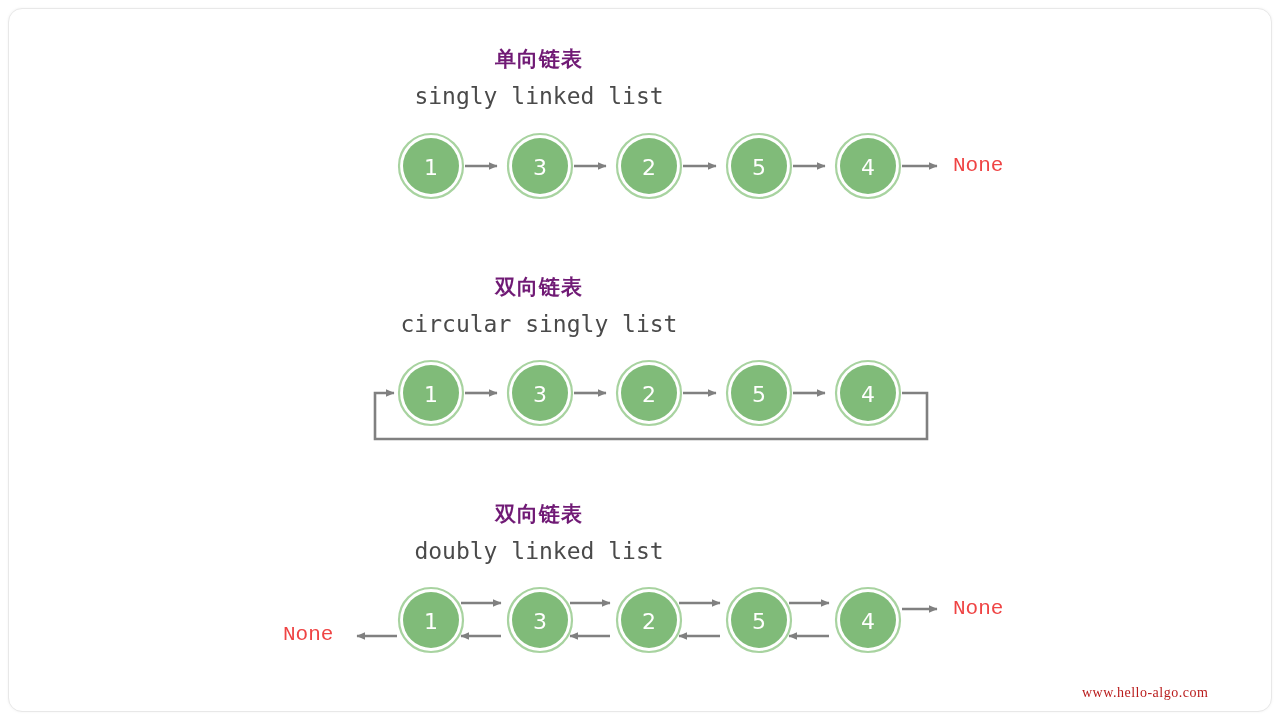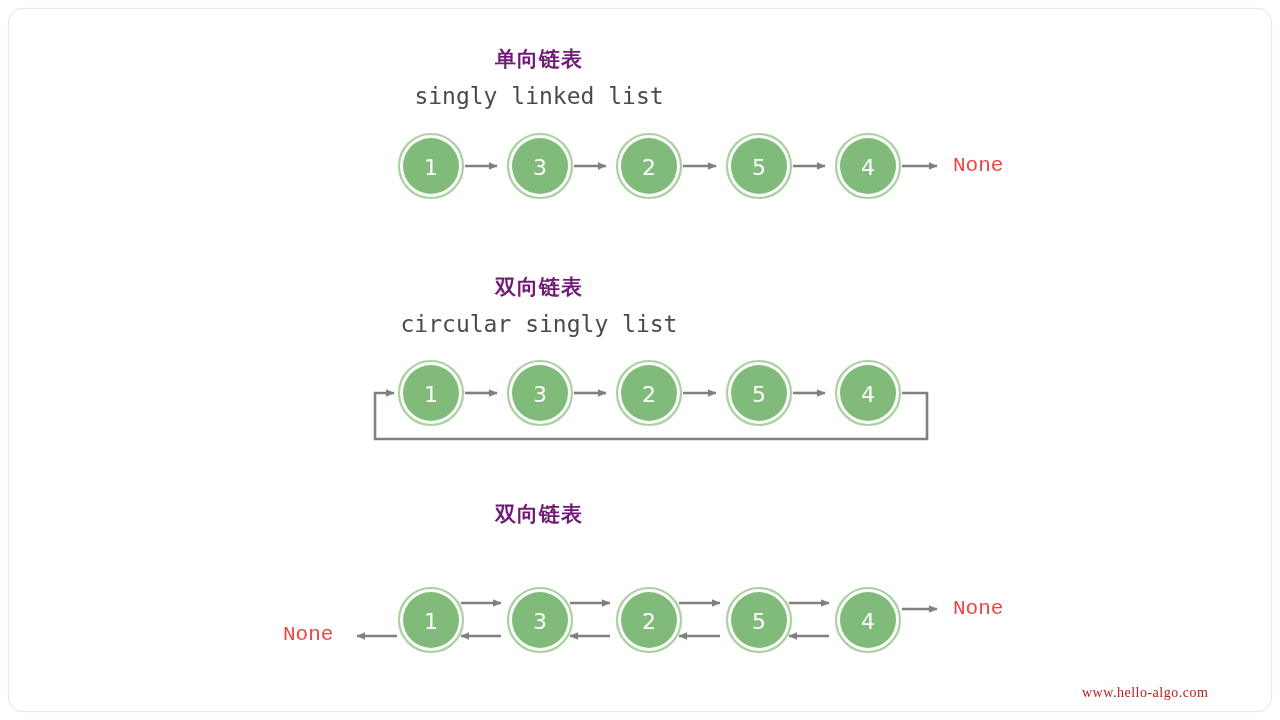--- a/index.html
+++ b/index.html
@@ -169,20 +169,21 @@
         </g>
         <g>
           <circle cx="859" cy="384" r="32" fill="none" stroke="#a8d3a0" stroke-width="2.2"></circle>
           <circle cx="859" cy="384" r="28" fill="#80bb79"></circle>
           <text class="node-text" x="859" y="385">4</text>
         </g>
       </g>
     </svg>
 
     <div class="title-cn" style="left:330px; top:491px; width:400px;">双向链表</div>
+    <div class="title-en" style="left:330px; top:529px; width:400px;">doubly linked list</div>
 
     <svg class="layer">
       <g>
         <line x1="452" y1="594" x2="492" y2="594" stroke="#808080" stroke-width="2.6" marker-end="url(#ah)"></line>
         <line x1="561" y1="594" x2="601" y2="594" stroke="#808080" stroke-width="2.6" marker-end="url(#ah)"></line>
         <line x1="670" y1="594" x2="711" y2="594" stroke="#808080" stroke-width="2.6" marker-end="url(#ah)"></line>
         <line x1="780" y1="594" x2="820" y2="594" stroke="#808080" stroke-width="2.6" marker-end="url(#ah)"></line>
         <line x1="893" y1="600" x2="928" y2="600" stroke="#808080" stroke-width="2.6" marker-end="url(#ah)"></line>
       </g>
       <g>

